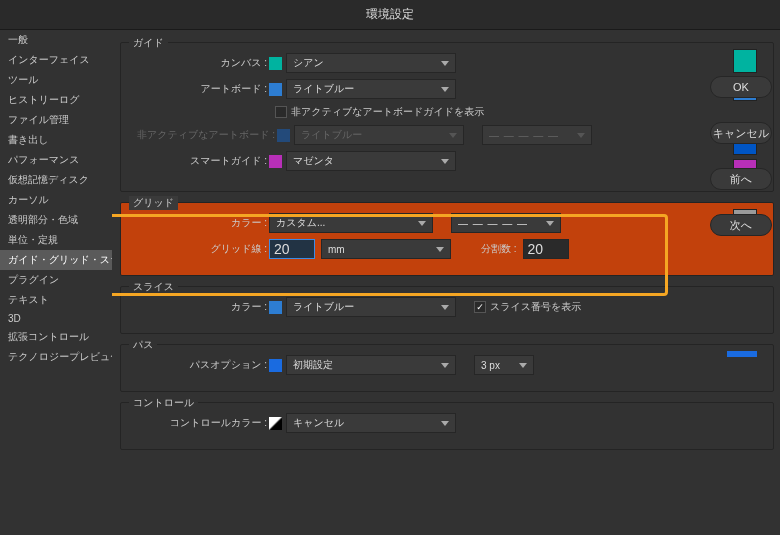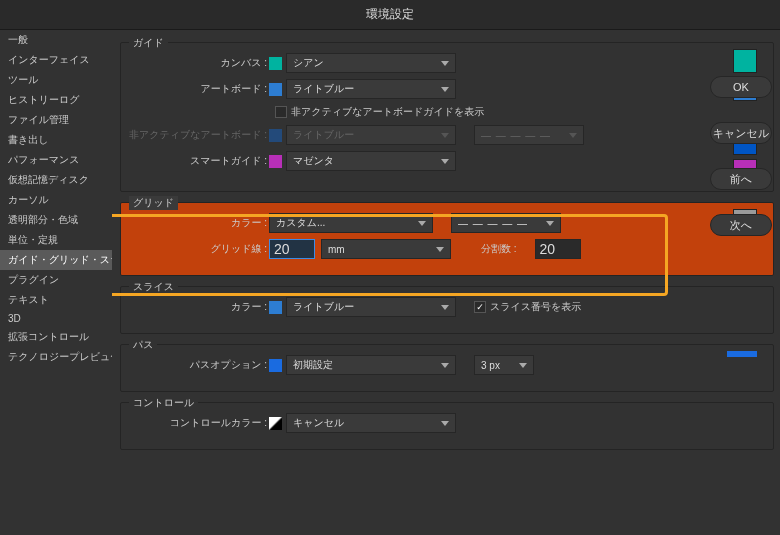--- a/index.html
+++ b/index.html
@@ -7,21 +7,21 @@
   .window { background: #323232; width: 780px; height: 535px; position: relative; }
   .titlebar { height: 30px; background: #2a2a2a; color: #ddd; font-size: 12px; display: flex; align-items: center; justify-content: center; border-bottom: 1px solid #1a1a1a; }
   .content { display: flex; height: calc(100% - 22px); }
   .sidebar { width: 112px; background: #323232; font-size: 10px; color: #ccc; overflow: hidden; }
   .sidebar-item { padding: 3px 8px; cursor: pointer; white-space: nowrap; }
   .sidebar-item.selected { background: #5a5a5a; color: #fff; }
   .main { flex: 1; padding: 4px 0 0 8px; overflow: hidden; position: relative; }
   .section { border: 1px solid #242424; border-radius: 2px; margin: 2px 6px 10px 0; padding: 4px 8px 10px 8px; position: relative; }
   .section-title { position: absolute; top: -7px; left: 8px; background: #323232; padding: 0 4px; font-size: 10px; color: #ccc; }
   .row { display: flex; align-items: center; margin: 6px 0; font-size: 10px; color: #ccc; }
-  .row.disabled { color: #666; }
+  .row.disabled { color: #666; margin-left: 8px; }
   .label { width: 140px; text-align: right; padding-right: 2px; white-space: nowrap; }
   .swatch { width: 13px; height: 13px; margin-right: 4px; }
   .dropdown { background: #3a3a3a; border: 1px solid #262626; height: 20px; display: flex; align-items: center; padding: 0 18px 0 6px; font-size: 10px; color: #ddd; position: relative; cursor: pointer; }
   .dropdown.disabled { color: #666; cursor: default; }
   .dropdown::after { content: ""; position: absolute; right: 6px; top: 7px; border-left: 4px solid transparent; border-right: 4px solid transparent; border-top: 5px solid #aaa; }
   .dropdown.disabled::after { border-top-color: #555; }
   .dash-preview { letter-spacing: 1px; }
   .input { background: #2a2a2a; border: 1px solid #262626; height: 20px; width: 46px; padding: 0 4px; font-size: 14px; color: #ddd; }
   .input.active { border: 1px solid #3d8ce6; background: #234; }
   .checkbox { width: 12px; height: 12px; background: #2a2a2a; border: 1px solid #555; margin-right: 4px; display: inline-flex; align-items: center; justify-content: center; font-size: 9px; color: #fff; }
@@ -108,21 +108,21 @@
           <div class="dropdown dash-preview" style="width:110px">— — — — —</div>
           <div class="color-tile" style="top:6px;background:#9a9a9a"></div>
         </div>
 
         <div class="row">
           <div class="label">グリッド線 :</div>
           <input class="input active" value="20" style="">
           <div style="width:6px"></div>
           <div class="dropdown" style="width:130px">mm</div>
           <div style="width:30px"></div>
-          <div style="text-align:right;padding-right:18px">分割数 :</div>
+          <div style="text-align:right;padding-right:6px">分割数 :</div>
           <input class="input" value="20" style="">
         </div>
       </div>
 
       <div class="section">
         <div class="section-title">スライス</div>
         <div class="row">
           <div class="label">カラー :</div>
           <div class="swatch" style="background:#2d7dd2"></div>
           <div class="dropdown" style="width:170px">ライトブルー</div>

